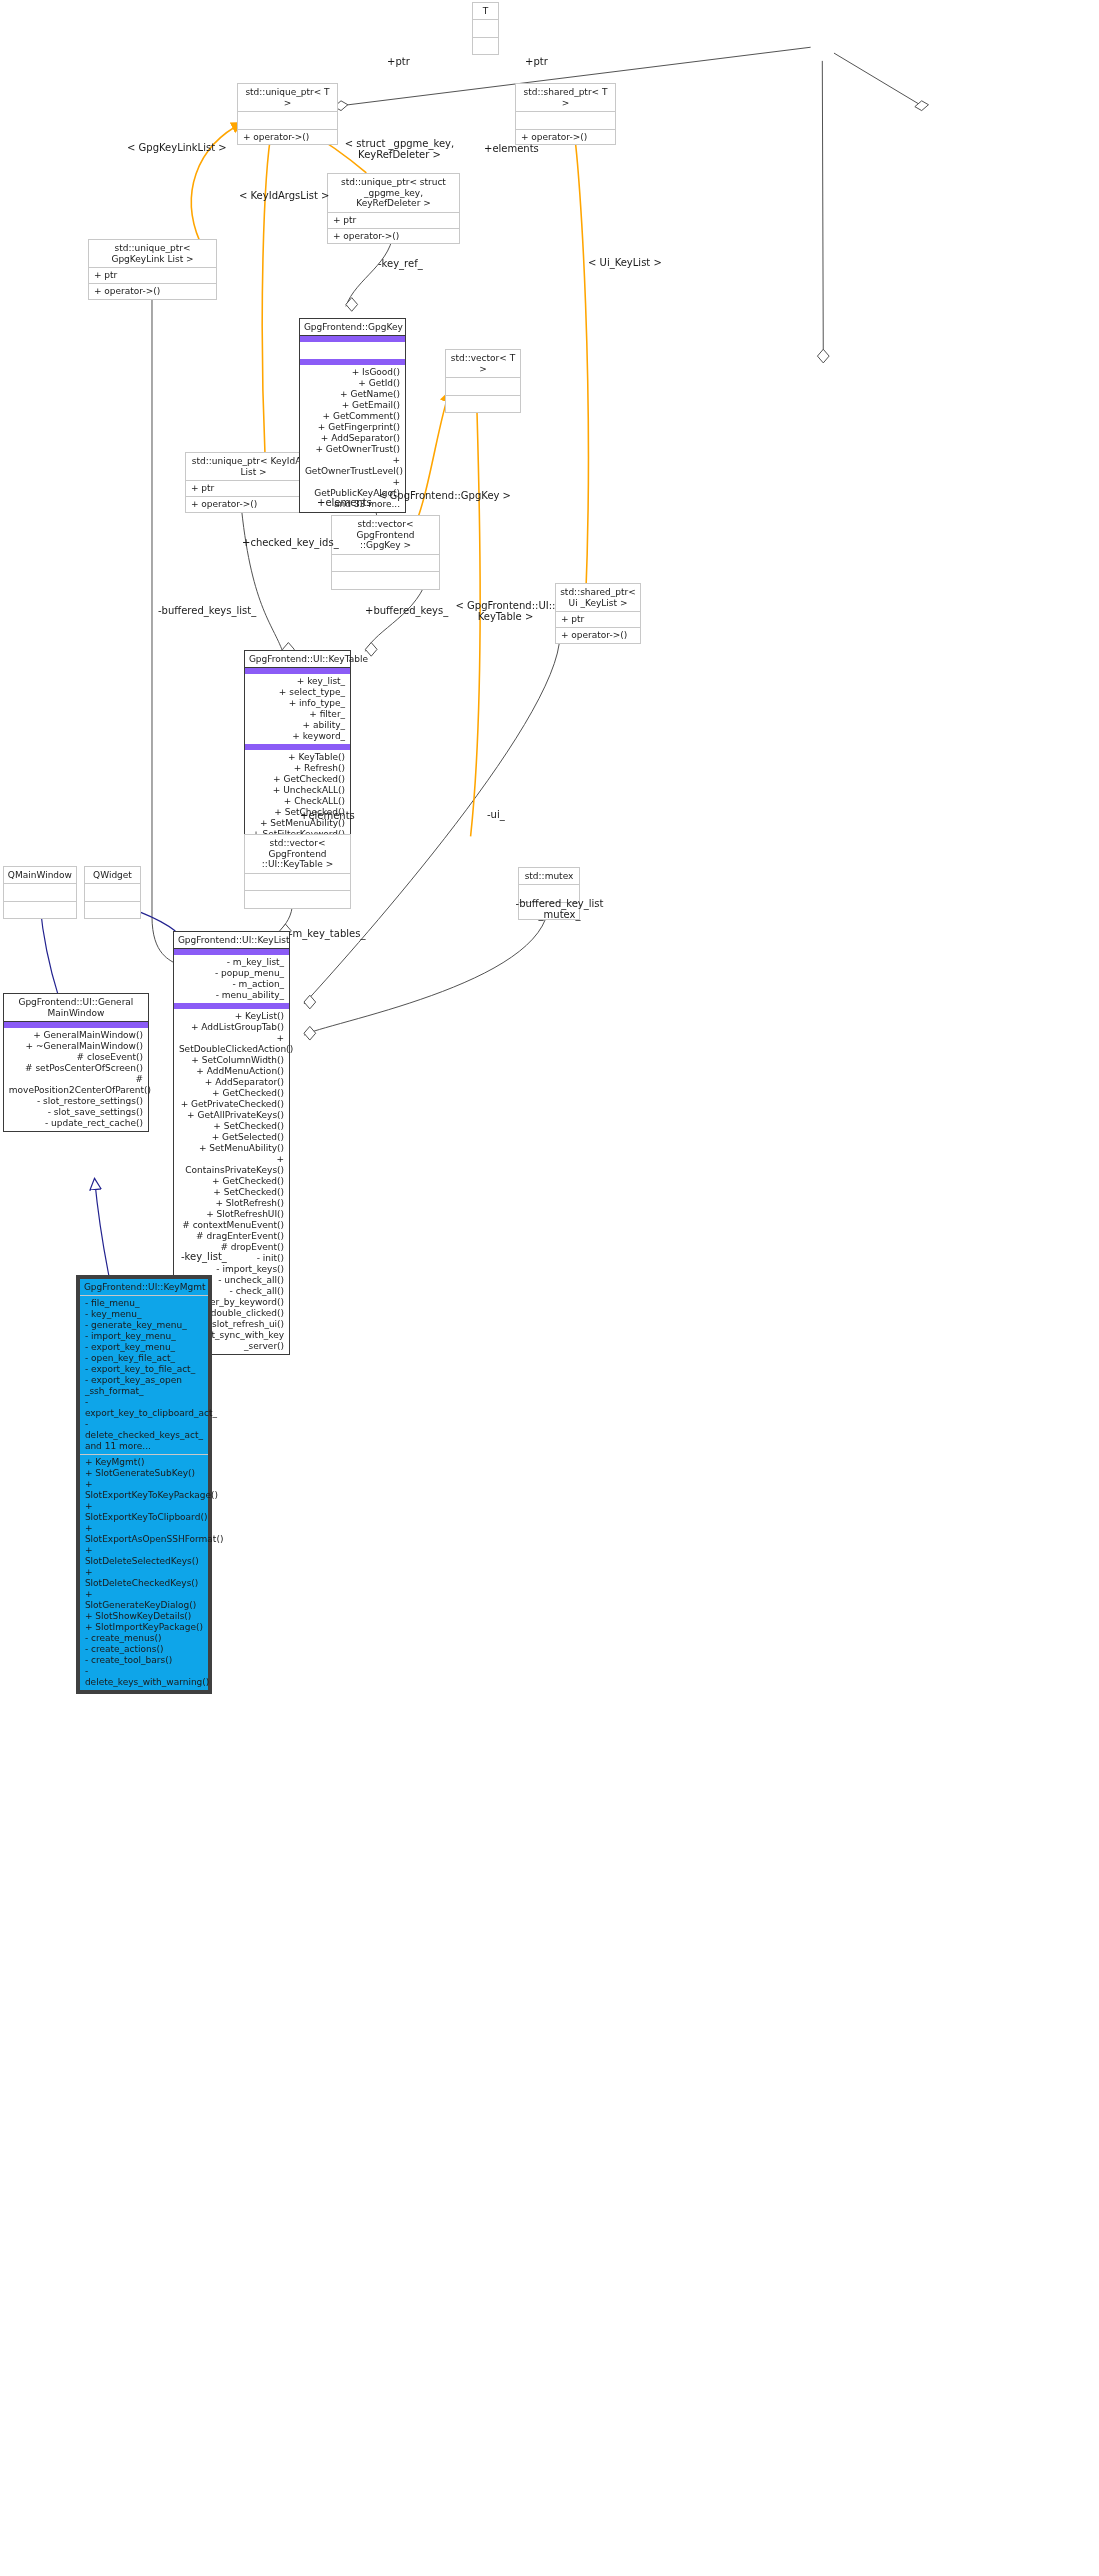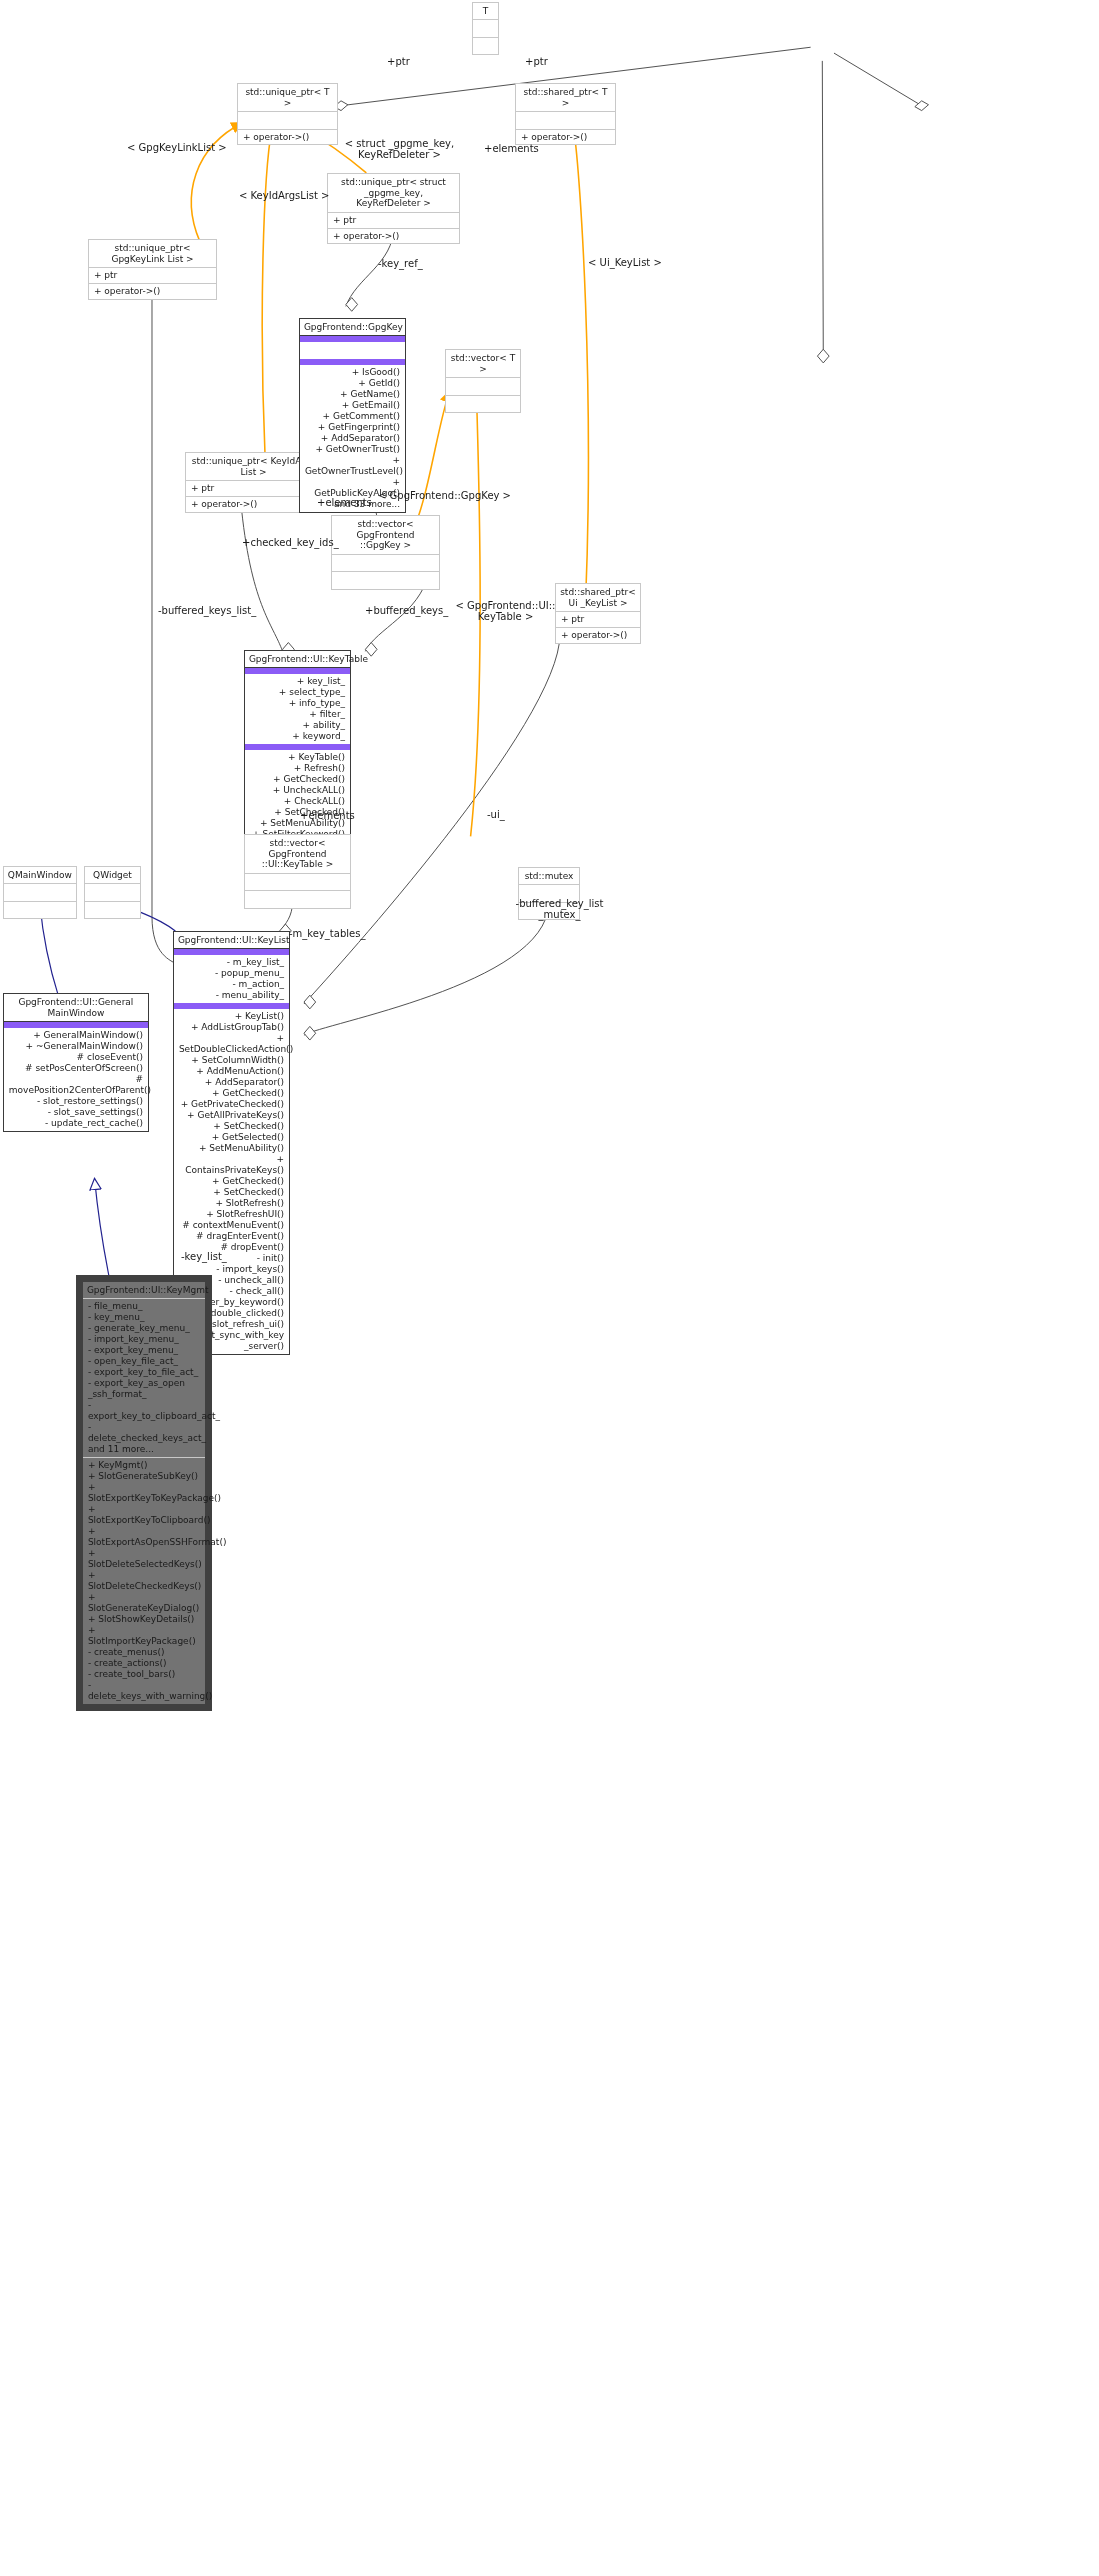--- a/index.html
+++ b/index.html
@@ -3,21 +3,21 @@
 <meta charset="utf-8">
 <style>
   html,body{margin:0;padding:0;background:#ffffff;}
   body{font-family:"DejaVu Sans","Liberation Sans",sans-serif;}
   #canvas{position:relative;width:1099px;height:2576px;background:#fff;overflow:hidden;}
   svg.edges{position:absolute;left:0;top:0;width:1099px;height:2576px;pointer-events:none;}
 
   .cls{position:absolute;box-sizing:border-box;background:#ffffff;
        border:1px solid #c8c8c8;}
   .cls.solid{border:1px solid #3a3a3a;}
-  .cls.filled{background:#737373;border:7px solid #404040;}
+  .cls.filled{background:#0ea5e9;border:4px solid #404040;}
   .cls .hdr{padding:2.9px 3.9px;text-align:center;font-size:9px;line-height:10.7px;color:#1a1a1a;}
   .cls.solid .hdr{border-bottom:1px solid #3a3a3a;}
   .cls .sec{padding:1.9px 4.9px;font-size:9px;line-height:11px;color:#1a1a1a;}
   .cls .sec.b{border-top:1px solid #c8c8c8;}
   .cls.solid .sec.b{border-top:6px solid #8b5cf6;text-align:right;}
   .cls .sec .row{white-space:pre-wrap;}
   .cls .sec.empty{min-height:12.7px;}
 
   .lbl{position:absolute;font-size:10px;line-height:10.7px;color:#1a1a1a;white-space:pre;}
   .lbl.c{text-align:center;}

